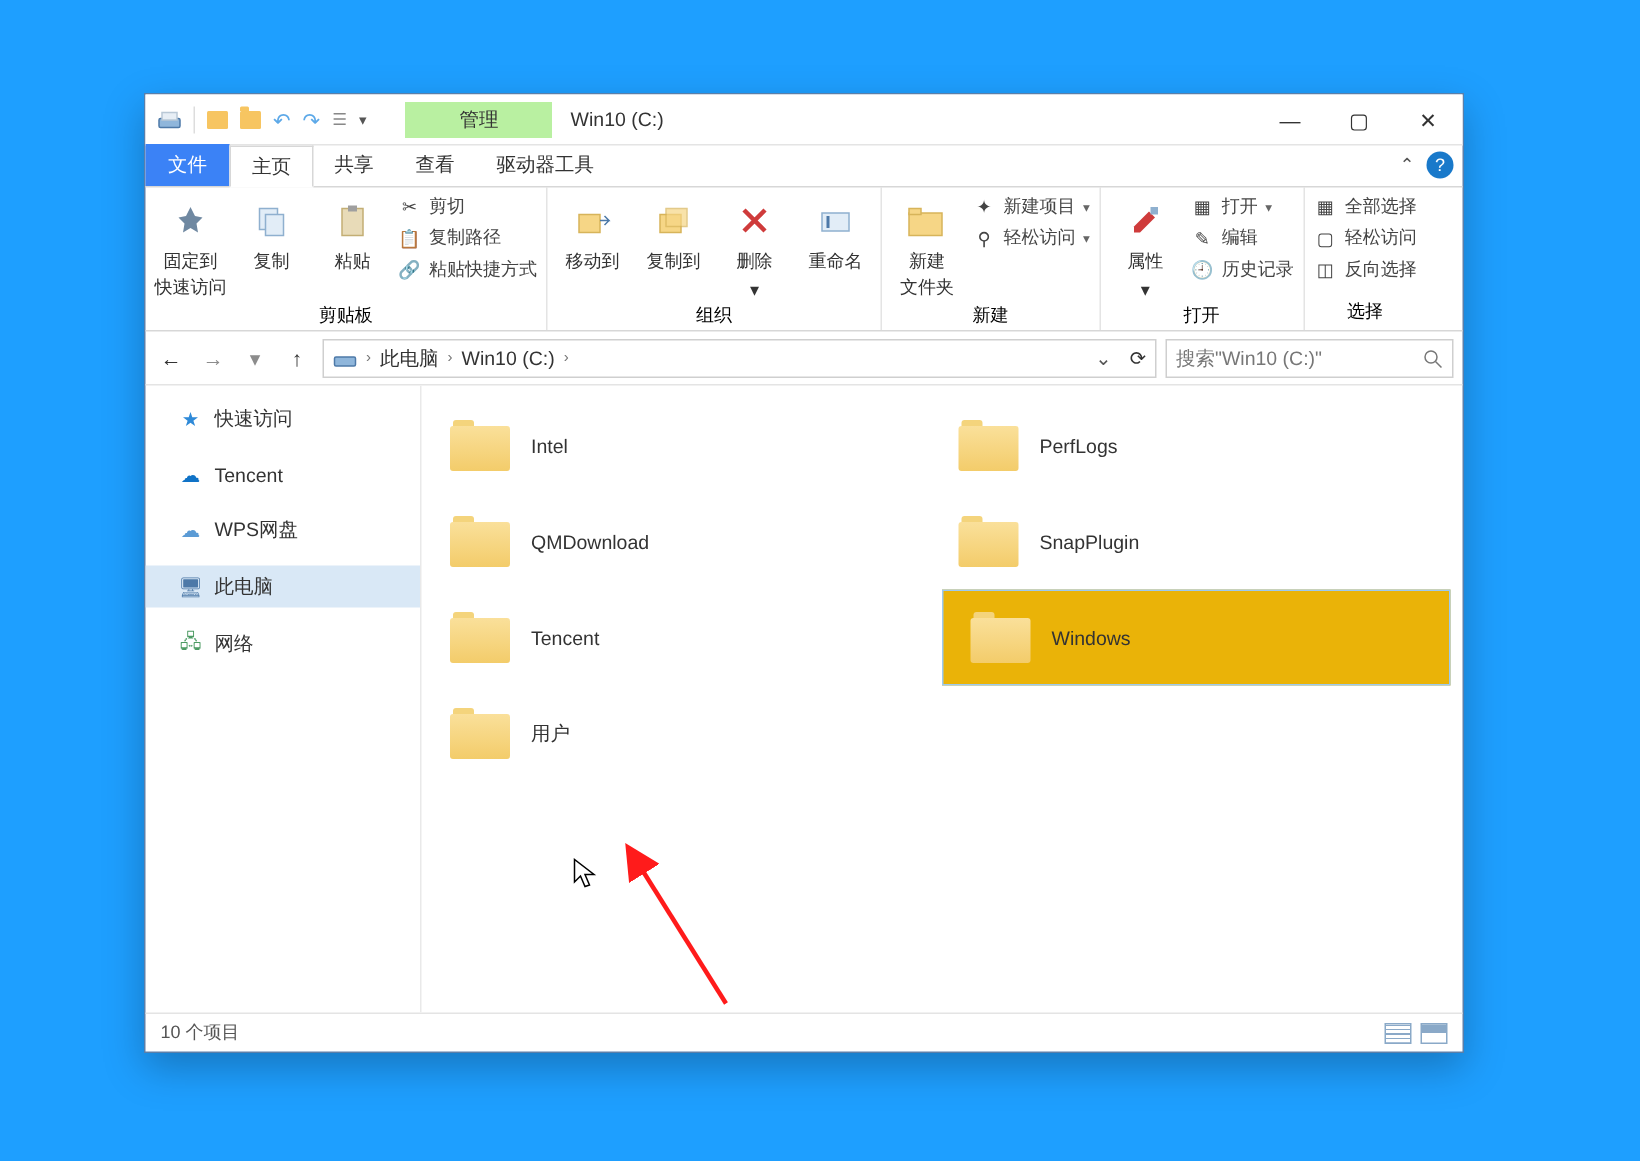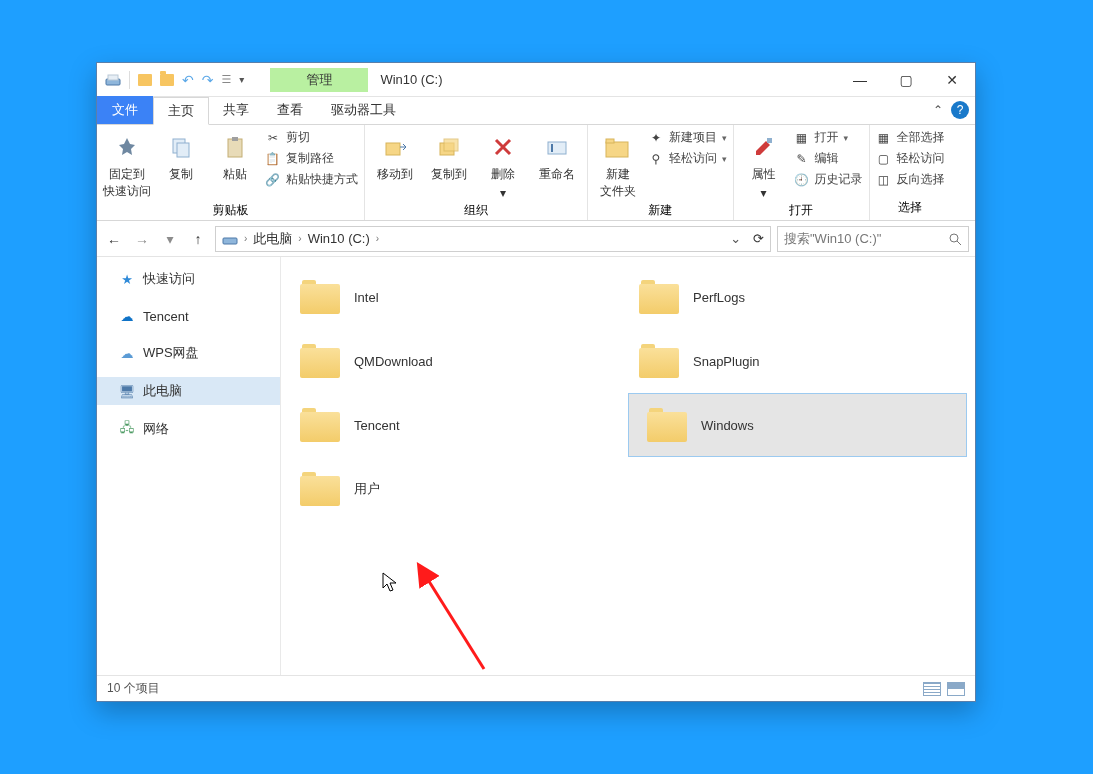--- a/index.html
+++ b/index.html
@@ -63,21 +63,21 @@
   
   .content{ flex:1; display:flex; overflow:hidden;}
   .nav{ width:184px; border-right:1px solid #e9e9e9; padding:8px 0;}
   .nav-item{ display:flex; align-items:center; gap:8px; padding:5px 12px 5px 22px; font-size:13px; color:#333;}
   .nav-item.selected{ background:#d9e8f6;}
   .nav-item .ic{width:16px;height:16px;display:flex;align-items:center;justify-content:center;}
   .nav .spacer{height:10px;}
 
   .files{ flex:1; padding:8px 8px; display:grid; grid-template-columns: repeat(2,1fr); grid-auto-rows:64px; align-content:start;}
   .file{ display:flex; align-items:center; gap:14px; padding:4px 10px; font-size:13px; color:#333; border:1px solid transparent;}
-  .file.selected{ background:#e5e5e5; border:1px solid #9ccaf0;padding-left:18px;}
+  .file.selected{ background:#eab308; border:1px solid #9ccaf0;padding-left:18px;}
   .file .folder-ic{width:40px;height:34px;position:relative;}
   .file .folder-ic::before{content:"";position:absolute;top:0;left:2px;width:14px;height:6px;background:#f4d47c;border-radius:2px 2px 0 0;}
   .file .folder-ic::after{content:"";position:absolute;top:4px;left:0;width:40px;height:30px;background:linear-gradient(#fae09a,#f3cc6a);border-radius:2px;}
 
   .statusbar{ height:26px; border-top:1px solid #e4e4e4; display:flex; align-items:center; padding:0 10px; font-size:12px; color:#555;}
   .statusbar .viewbtns{margin-left:auto; display:flex; gap:6px;}
   .statusbar .vb{width:18px;height:14px;border:1px solid #8aa9c8;}
   .statusbar .vb.grid{background:repeating-linear-gradient(#8aa9c8 0 1px,transparent 1px 3px);}
   .statusbar .vb.icons{background:linear-gradient(#8aa9c8 0 6px,transparent 6px);}
 

